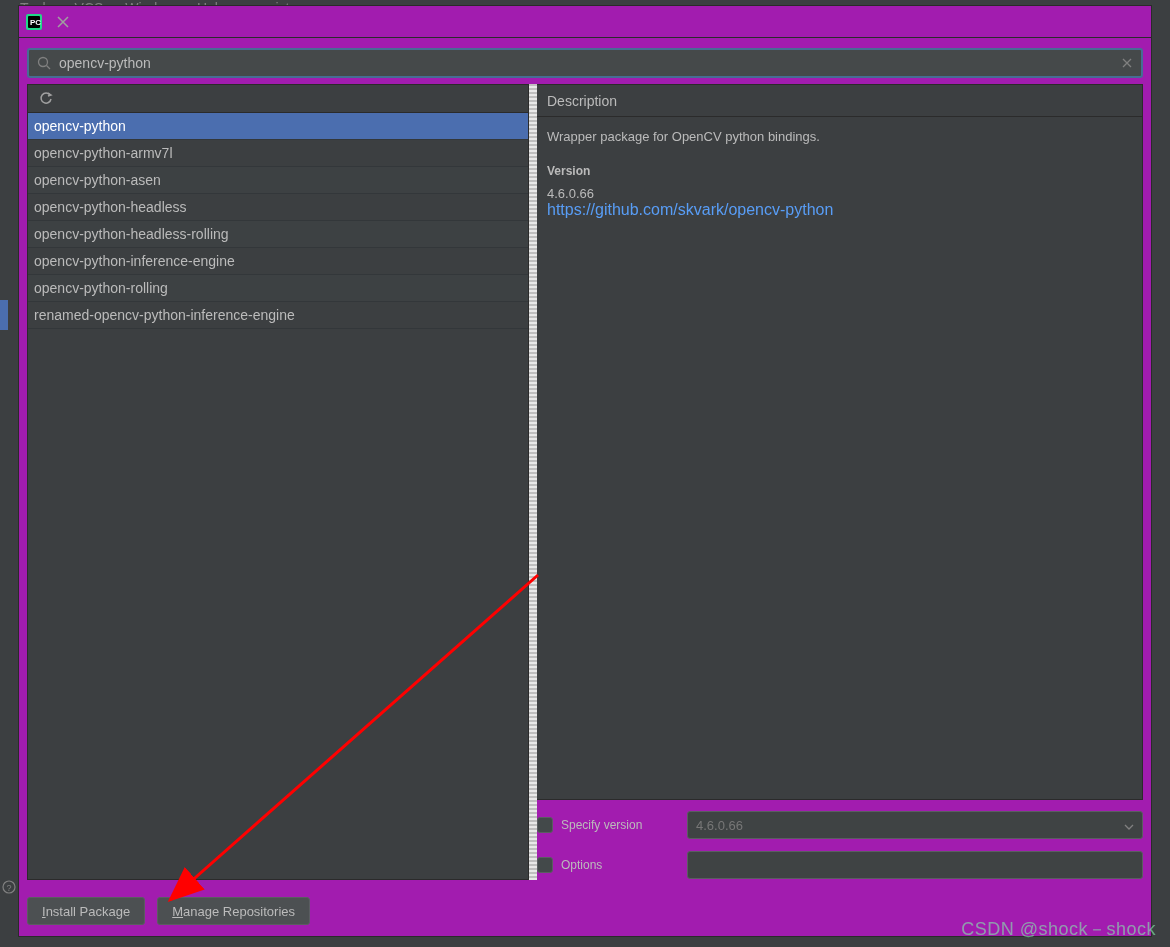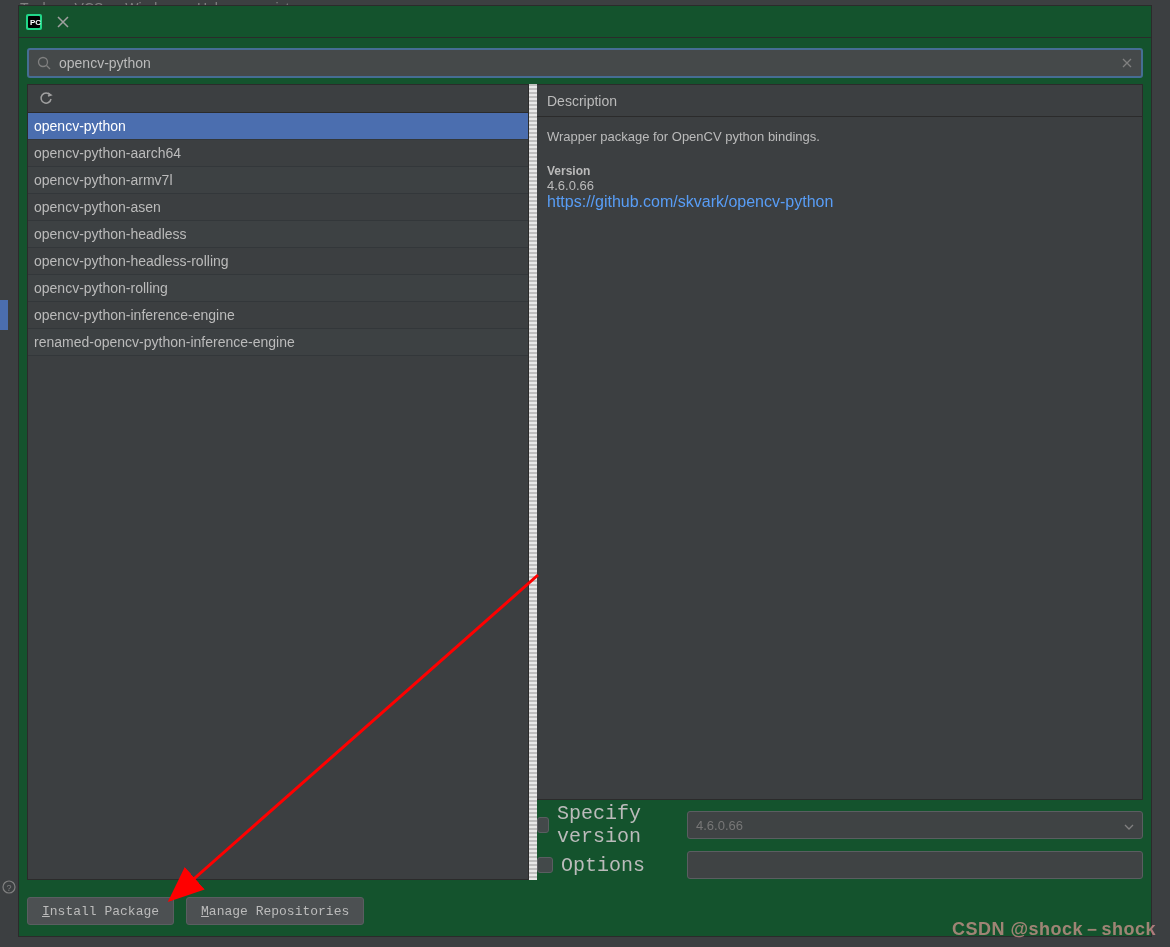--- a/index.html
+++ b/index.html
@@ -30,21 +30,21 @@
       white-space: nowrap;
       filter: blur(0.5px);
     }
     .bg-menu span { margin-right: 18px; }
     .dialog {
       position: absolute;
       top: 5px;
       left: 18px;
       right: 18px;
       bottom: 10px;
-      background: #14532d;
+      background: #a21caf;
       border: 1px solid #2b2b2b;
       display: flex;
       flex-direction: column;
     }
     .titlebar {
       height: 32px;
       display: flex;
       align-items: center;
       padding: 0 8px 0 6px;
       border-bottom: 1px solid #2b2b2b;
@@ -182,20 +182,21 @@
     }
     .desc-text {
       color: #bbbbbb;
       font-size: 13px;
       margin-bottom: 20px;
     }
     .desc-label {
       font-weight: bold;
       font-size: 12px;
       color: #bbbbbb;
+      margin-bottom: 8px;
     }
     .desc-version {
       font-size: 13px;
       color: #bbbbbb;
     }
     .desc-link {
       color: #589df6;
       font-size: 16px;
       cursor: pointer;
     }
@@ -212,21 +213,21 @@
     }
     .cb {
       width: 16px;
       height: 16px;
       border: 1px solid #5a5e61;
       border-radius: 3px;
       background: #43494a;
       margin-right: 8px;
       cursor: pointer;
     }
-    .cb-label { font-size: 20px; color: #bbbbbb; font-family: Liberation Mono, monospace; }
+    .cb-label { font-size: 12px; color: #bbbbbb; }
     .form-input {
       flex: 1;
       height: 28px;
       background: #45494a;
       border: 1px solid #5a5e61;
       border-radius: 3px;
       color: #777;
       padding: 0 8px;
       font-size: 13px;
       display:flex;align-items:center;justify-content:space-between;
@@ -244,31 +245,31 @@
     .btn {
       height: 28px;
       padding: 0 14px;
       background: #4c5052;
       border: 1px solid #5a5e61;
       border-radius: 3px;
       color: #bbbbbb;
       font-size: 13px;
       cursor: pointer;
       margin-right: 12px;
-      display:flex;align-items:center;font-family:Liberation Mono, monospace;
+      display:flex;align-items:center;
     }
     .underline-first { text-decoration: underline; }
     .watermark {
       position: absolute;
       bottom: 6px;
       right: 14px;
-      color: #fca5a5;
+      color: #86efac;
       font-size: 18px;
       opacity: 0.6;
-      font-weight: 700;
+      font-weight: 400;
       letter-spacing: 0.5px;
     }
     .arrow-svg {
       position: absolute;
       pointer-events: none;
       z-index: 100;
     }
     .q-icon {
       position:absolute;
       left:1px;
@@ -333,27 +334,26 @@
       <div class="refresh-bar">
         <span class="refresh-icon">
           <svg width="14" height="14" viewBox="0 0 14 14">
               <path d="M11 3 A5 5 0 1 0 12 7" fill="none" stroke="currentColor" stroke-width="1.5"></path>
               <path d="M9 1 L12 3 L9 4" fill="none" stroke="currentColor" stroke-width="1.5"></path>
             </svg>
         </span>
       </div>
       <div class="list" id="pkg-list">
           <div class="list-item selected">opencv-python</div>
-          <div class="list-item">opencv-python-aarch64</div>
           <div class="list-item">opencv-python-armv7l</div>
           <div class="list-item">opencv-python-asen</div>
           <div class="list-item">opencv-python-headless</div>
           <div class="list-item">opencv-python-headless-rolling</div>
+          <div class="list-item">opencv-python-inference-engine</div>
           <div class="list-item">opencv-python-rolling</div>
-          <div class="list-item">opencv-python-inference-engine</div>
           <div class="list-item">renamed-opencv-python-inference-engine</div>
         </div>
     </div>
     <div class="splitter"></div>
     <div class="right-panel">
       <div class="desc-area">
         <div class="desc-header">Description</div>
         <div class="desc-text">Wrapper package for OpenCV python bindings.</div>
         <div class="desc-label">Version</div>
         <div class="desc-version">4.6.0.66</div>

